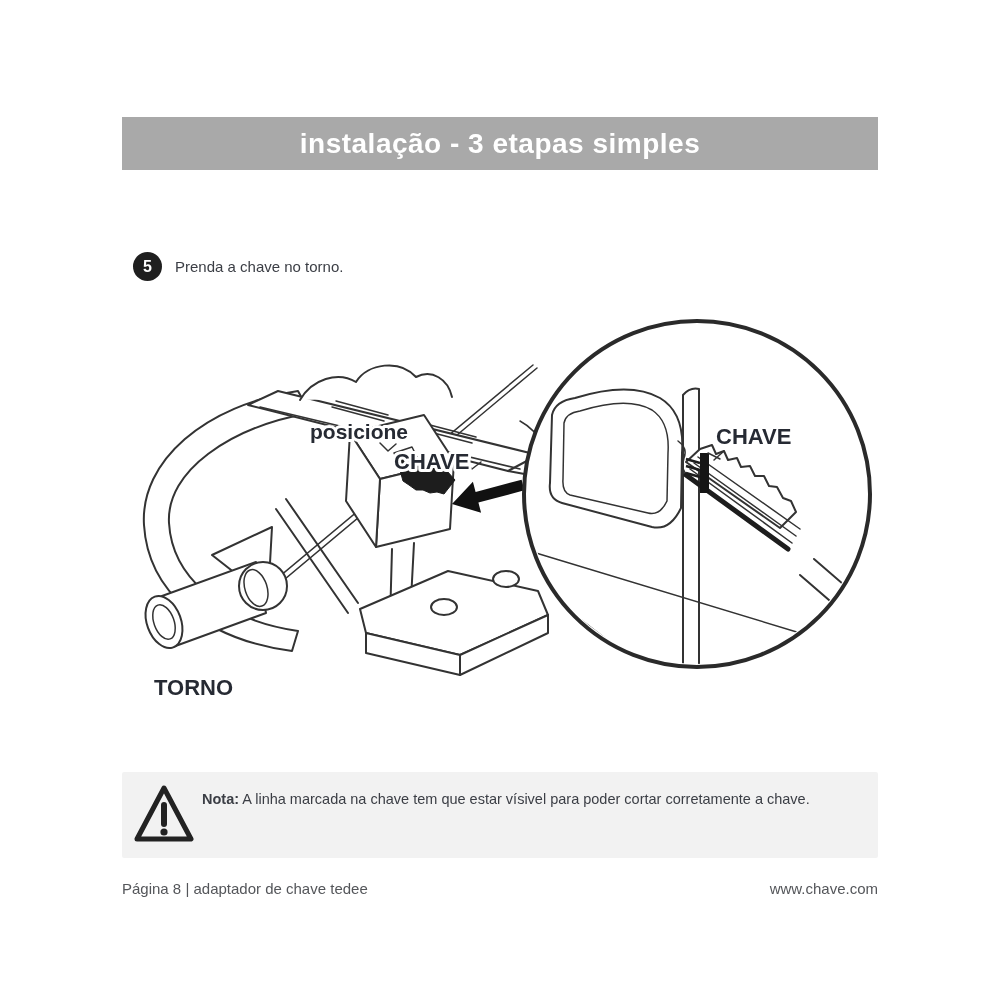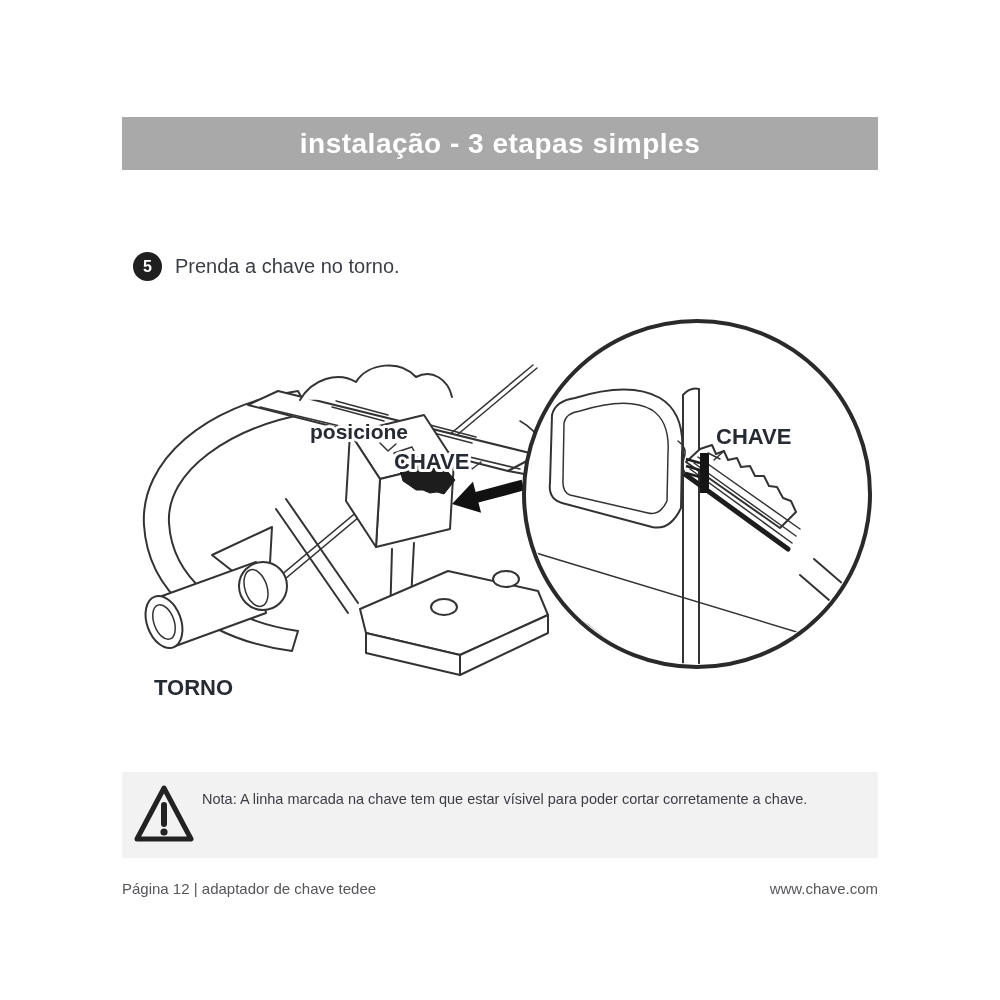--- a/index.html
+++ b/index.html
@@ -13,42 +13,42 @@
   }
   .banner-title{
     color:#ffffff;font-size:28px;font-weight:700;letter-spacing:0.5px;
   }
   .step-row{position:absolute;left:133px;top:252px;display:flex;align-items:center;}
   .step-circle{
     width:29px;height:29px;border-radius:50%;background:#1f1f1f;color:#fff;
     display:flex;align-items:center;justify-content:center;
     font-size:16px;font-weight:700;flex:0 0 auto;
   }
-  .step-text{margin-left:13px;font-size:20px;color:#3b3e45;}
+  .step-text{margin-left:13px;font-size:15px;color:#3b3e45;}
   .illustration{position:absolute;left:100px;top:303px;width:790px;height:412px;}
   .illustration svg{display:block;}
   .lineart{stroke:#333333;stroke-width:2;fill:none;stroke-linejoin:round;stroke-linecap:round;}
   .fillwhite{fill:#ffffff;}
   .thin{stroke-width:1.5;}
   .label{
     font-family:"Liberation Sans",sans-serif;font-weight:700;fill:#262a33;
     paint-order:stroke;stroke:#ffffff;stroke-width:6px;stroke-linejoin:round;
   }
   .label-caps{font-size:22px;}
   .label-lower{font-size:21px;}
   .note-box{
     position:absolute;left:122px;top:772px;width:756px;height:86px;
     background:#f2f2f2;border-radius:2px;
   }
   .note-icon{position:absolute;left:11px;top:9px;}
   .note-text{
     position:absolute;left:80px;top:14px;width:660px;
     font-size:14.5px;line-height:26px;color:#3b3e45;
   }
-  .note-label{font-weight:400;}
+  .note-label{font-weight:700;}
   .footer{
     position:absolute;left:122px;top:880px;width:756px;
     display:flex;justify-content:space-between;align-items:baseline;
     font-size:15px;color:#54565a;
   }
 </style>
 </head>
 <body>
 
 <div class="banner">
@@ -168,15 +168,15 @@
     <polygon points="31,7 58,58 4,58" fill="none" stroke="#222222" stroke-width="5" stroke-linejoin="round"></polygon>
     <line x1="31" y1="24" x2="31" y2="43" stroke="#222222" stroke-width="6" stroke-linecap="round"></line>
     <circle cx="31" cy="51" r="3.6" fill="#222222"></circle>
   </svg>
   <div class="note-text">
     <span class="note-label">Nota:</span><span> A linha marcada na chave tem que estar vísivel para poder cortar corretamente a chave.</span>
   </div>
 </div>
 
 <div class="footer">
-  <span>Página 12 | adaptador de chave tedee</span>
+  <span>Página 8 | adaptador de chave tedee</span>
   <span>www.chave.com</span>
 </div>
 
 </body></html>

